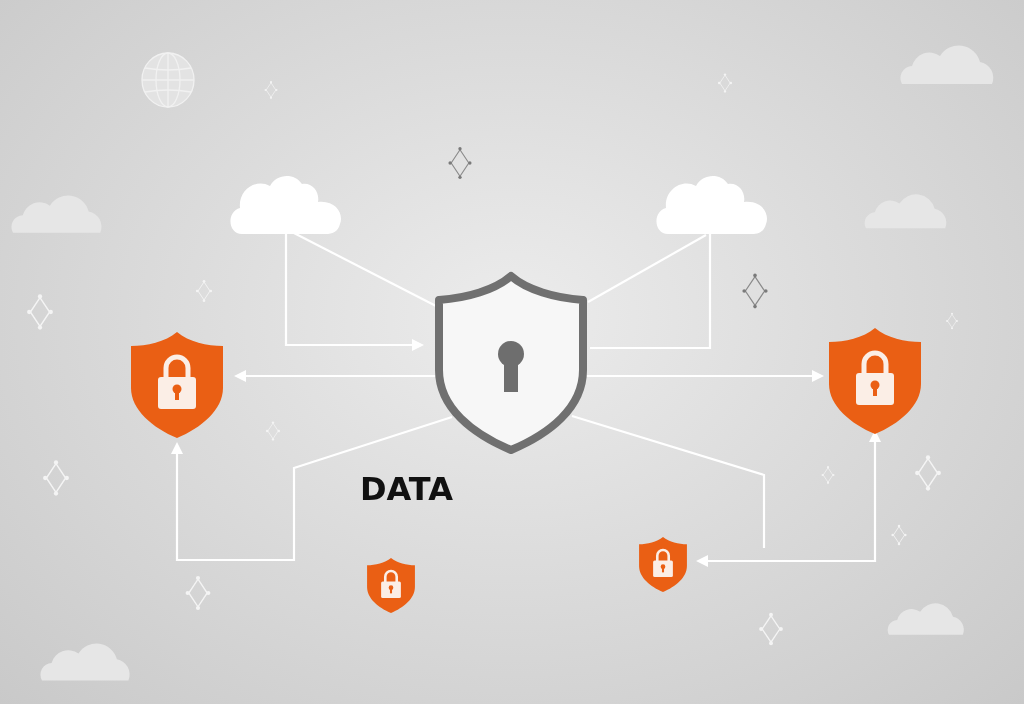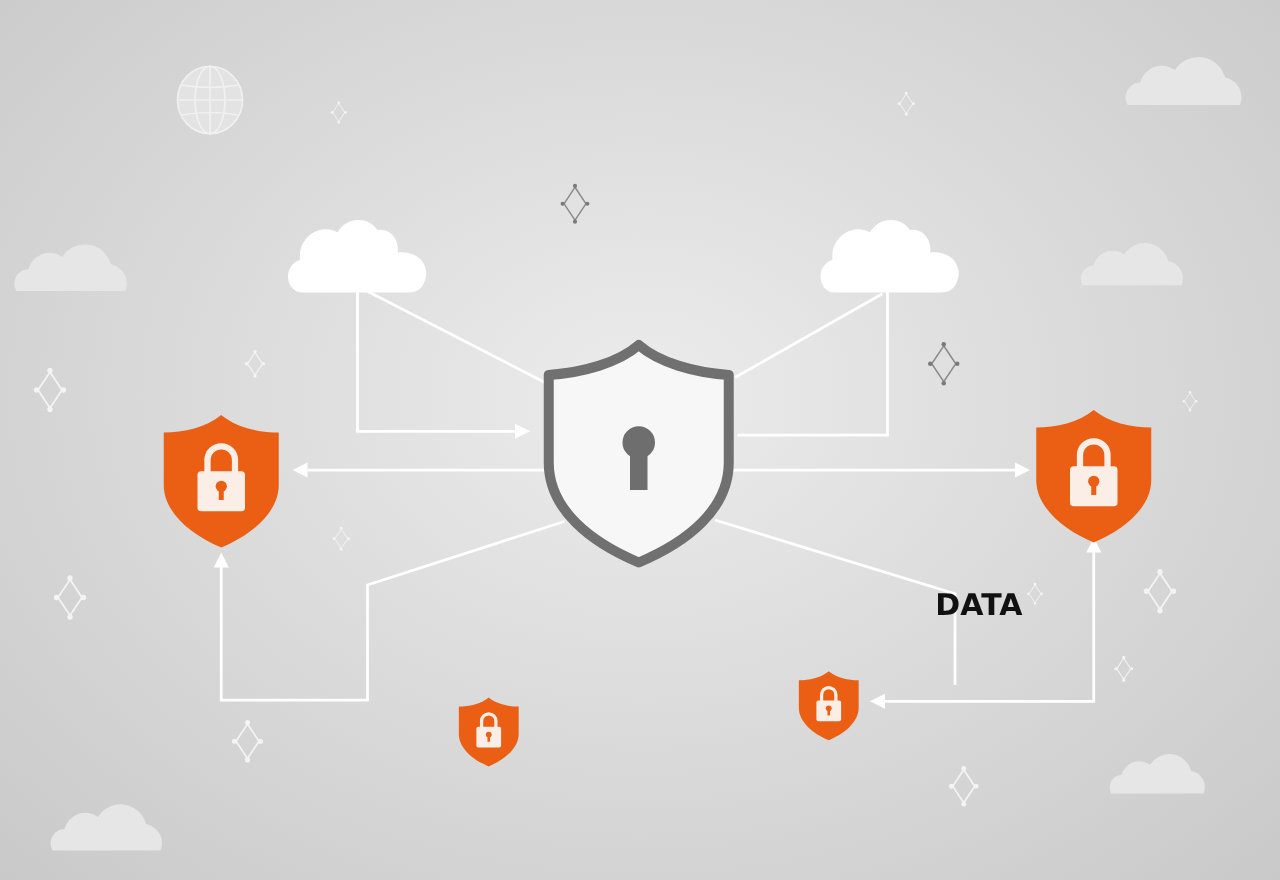--- a/index.html
+++ b/index.html
@@ -5,22 +5,22 @@
   html, body { margin: 0; padding: 0; }
   body {
     width: 1024px; height: 704px; overflow: hidden;
     background: radial-gradient(ellipse at 50% 45%, #ececec 0%, #dcdcdc 45%, #c9c9c9 100%);
     font-family: "Liberation Sans", sans-serif;
     position: relative;
   }
   svg.scene { position: absolute; left: 0; top: 0; }
   .label {
     position: absolute; left: 0; width: 823px; top: 470px;
-    text-align: right; font-family: "DejaVu Sans", sans-serif;
-    font-weight: bold; font-size: 24px; color: #111; letter-spacing: 0px;
+    text-align: center; font-family: "DejaVu Sans", sans-serif;
+    font-weight: bold; font-size: 32px; color: #111; letter-spacing: 0px;
   }
   .label span { display: inline-block; transform: translateX(-5px); }
 </style>
 </head>
 <body>
 
 <svg class="scene" width="1024" height="704" viewBox="0 0 1024 704" xmlns="http://www.w3.org/2000/svg">
   <defs>
     <g id="sparkle">
       <path d="M0,-12 L8,0 L0,12 L-8,0 Z" fill="none" stroke="#f4f4f4" stroke-width="1.2"></path>

